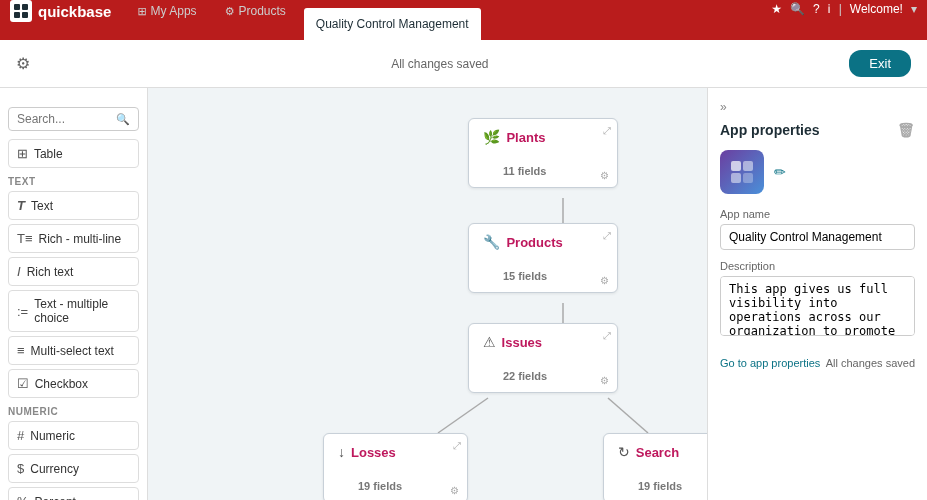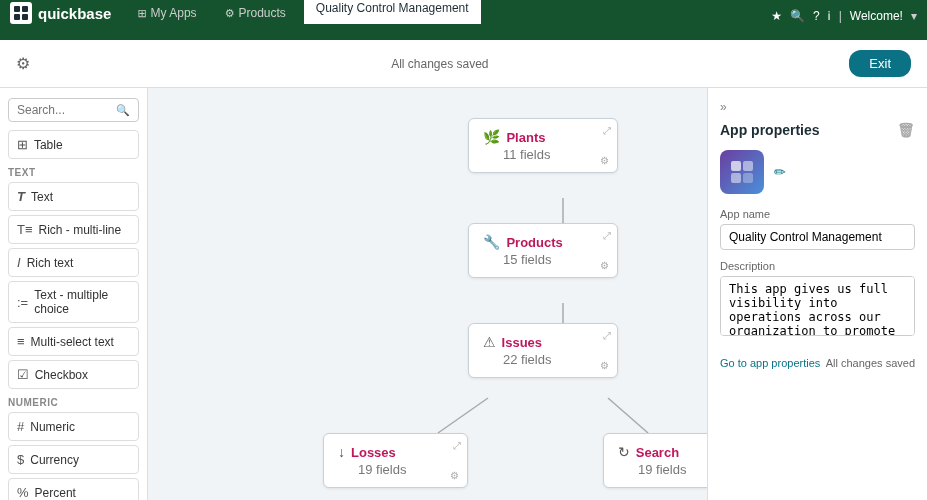--- a/index.html
+++ b/index.html
@@ -1,24 +1,24 @@
 <!DOCTYPE html>
 <html><head>
   <meta charset="utf-8">
   <style>
     * { box-sizing: border-box; margin: 0; padding: 0; }
     body { font-family: -apple-system, BlinkMacSystemFont, 'Segoe UI', sans-serif; font-size: 13px; background: #fff; overflow: hidden; width: 927px; height: 500px; }
 
     
     .top-nav {
-      background: #14532d;
+      background: #b91c1c;
       height: 40px;
       display: flex;
-      align-items: flex-end;
-      padding: 16px 10px;
+      align-items: flex-start;
+      padding: 0 10px;
       gap: 8px;
     }
     .top-nav-logo {
       display: flex; align-items: center; gap: 6px; color: #fff; font-weight: 700; font-size: 15px; margin-right: 8px;
     }
     .logo-icon {
       width: 22px; height: 22px; background: #fff; border-radius: 3px; display: flex; align-items: center; justify-content: center;
     }
     .logo-icon svg { width: 16px; height: 16px; }
     .nav-item {
@@ -57,21 +57,21 @@
 
     
     .sidebar {
       width: 148px;
       border-right: 1px solid #ddd;
       padding: 10px 8px;
       overflow-y: auto;
       flex-shrink: 0;
     }
     .search-box {
-      width: 100%; border: 1px solid #ccc; border-radius: 4px; padding: 4px 8px; font-size: 12px; display: flex; align-items: center; gap: 4px; margin-bottom: 8px; background: #fff;
+      width: 100%; border: 1px solid #ccc; border-radius: 4px; padding: 4px 8px; font-size: 12px; display: flex; align-items: center; gap: 4px; margin-bottom: 8px; background: #fff; margin-top: 9px;
     }
     .search-input {
       border: none; outline: none; font-size: 12px; width: 100%; background: transparent;
     }
     .sidebar-section-label {
       font-size: 10px; font-weight: 700; color: #888; text-transform: uppercase; margin: 8px 0 4px; letter-spacing: 0.5px;
     }
     .sidebar-item {
       display: flex; align-items: center; gap: 6px; padding: 6px 8px; border-radius: 4px; cursor: pointer; font-size: 12px; color: #333; border: 1px solid #ddd; margin-bottom: 4px; background: #fff;
     }
@@ -91,21 +91,21 @@
       background: #fff;
       border: 1.5px solid #c8d0d8;
       border-radius: 6px;
       padding: 10px 14px;
       min-width: 120px;
       cursor: pointer;
       box-shadow: 0 1px 3px rgba(0,0,0,0.08);
     }
     .flow-node-header { display: flex; align-items: center; gap: 6px; }
     .flow-node-title { font-weight: 600; font-size: 13px; color: #be185d; }
-    .flow-node-fields { font-size: 13px; color: #777; margin-top: 2px; margin-left: 20px; }
+    .flow-node-fields { font-size: 11px; color: #777; margin-top: 20px; margin-left: 20px; font-weight: bold; }
     .node-icon { font-size: 14px; color: #555; }
     .node-corner-icons { position: absolute; top: 6px; right: 6px; display: flex; gap: 4px; }
     .node-corner-icon { font-size: 10px; color: #aaa; cursor: pointer; }
     .node-bottom-icon { position: absolute; bottom: 6px; right: 8px; font-size: 10px; color: #aaa; cursor: pointer; }
 
     
     .canvas-svg {
       position: absolute;
       top: 0; left: 0;
       width: 100%; height: 100%;

